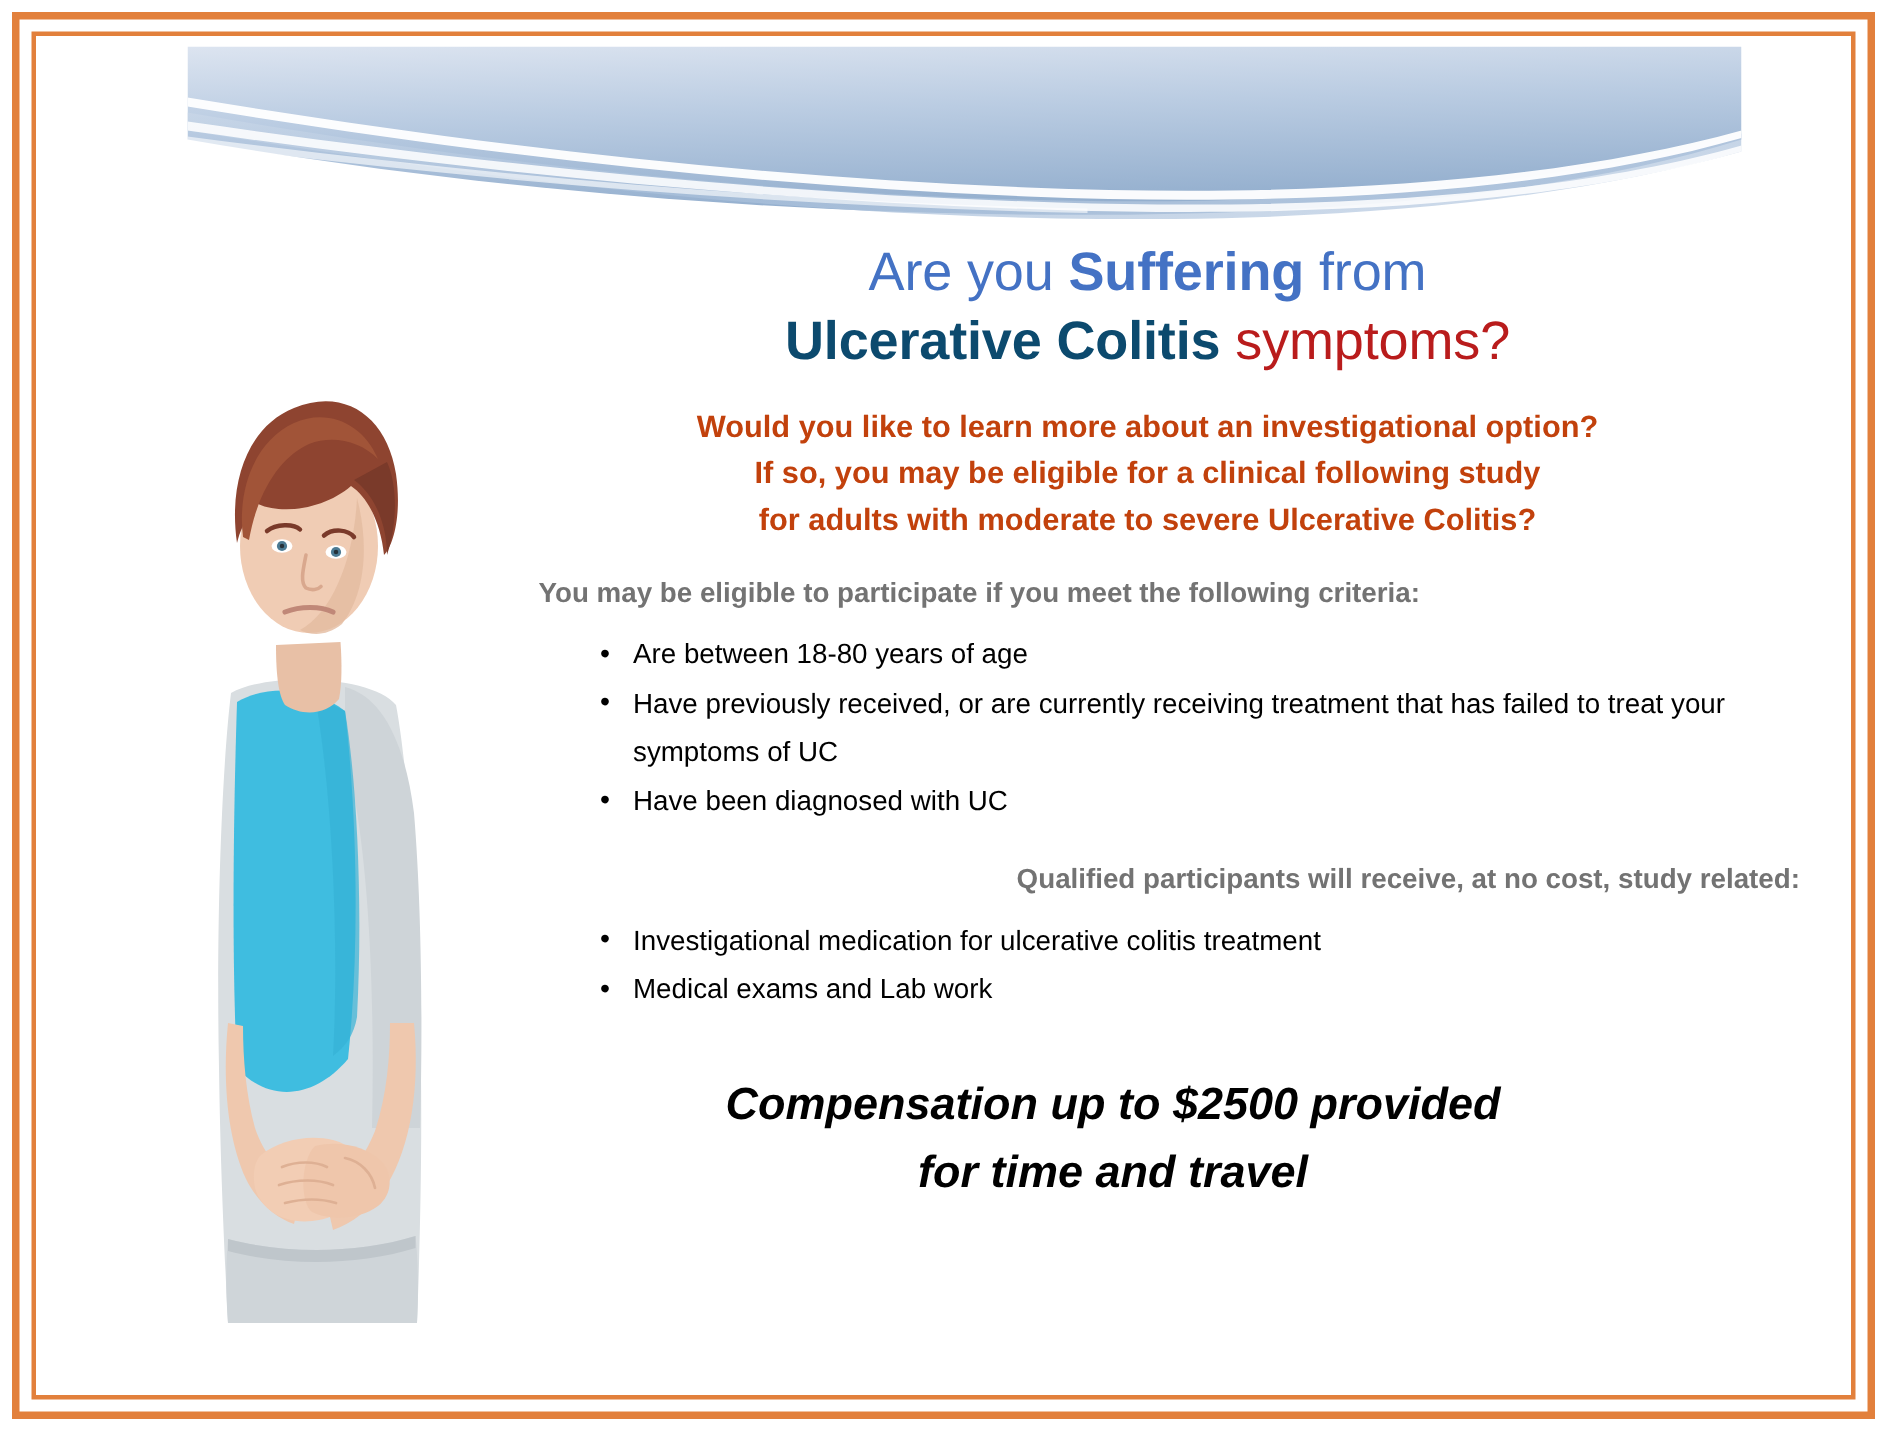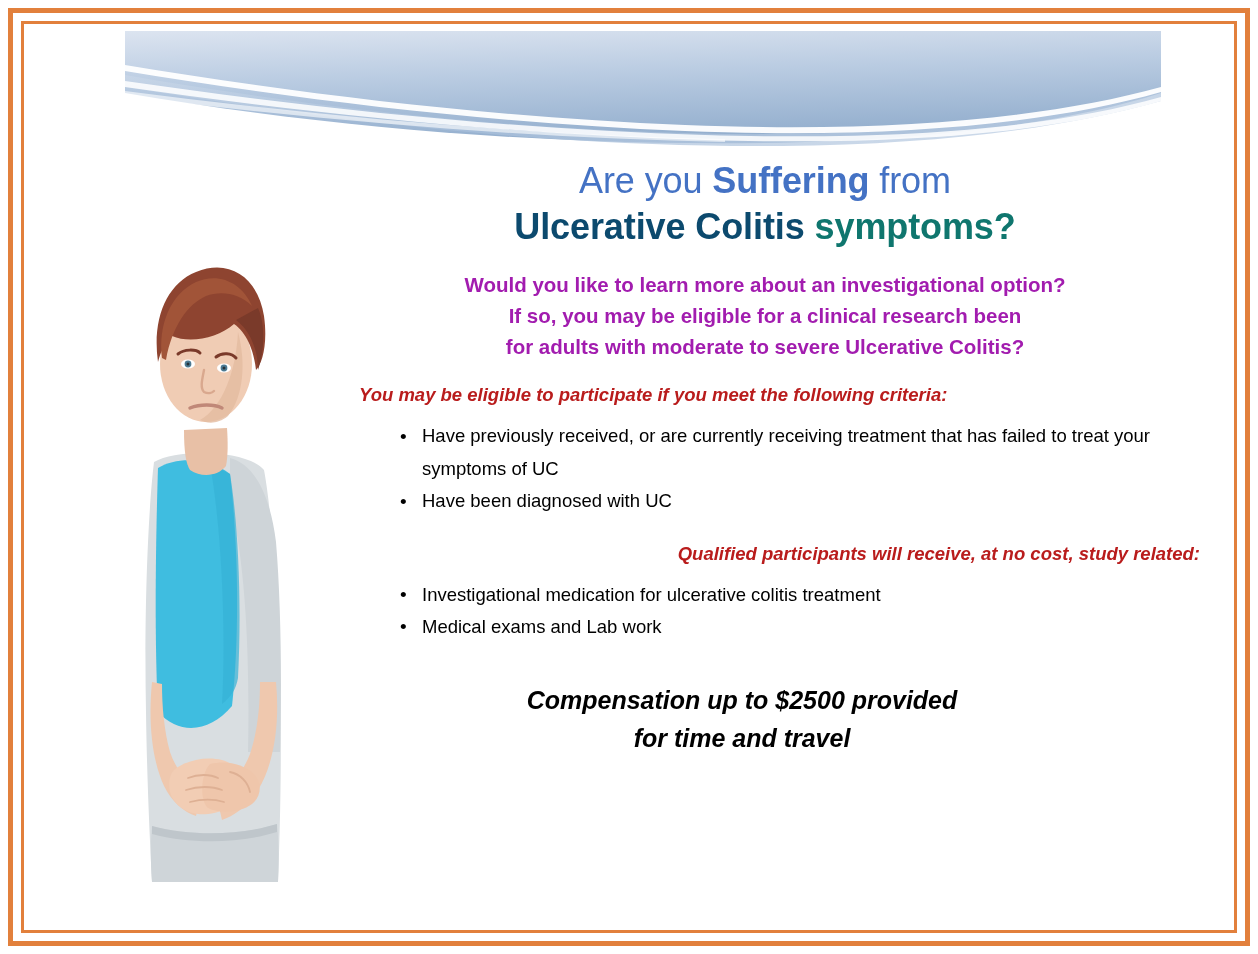--- a/index.html
+++ b/index.html
@@ -77,39 +77,38 @@
     font-size: 36px;
     line-height: 1.28;
     letter-spacing: -0.1px;
     margin: 0;
     white-space: nowrap;
   }
   .headline .line1 { display: block; font-weight: normal; }
   .headline .line2 { display: block; }
   .headline .strong { font-weight: bold; }
   .headline .orange { color: #0c4a6e; font-weight: bold; }
-  .headline .blue-bold { color: #0f766e; font-weight: bold; margin-top: 13px; }
+  .headline .blue-bold { color: #b91c1c; font-weight: normal; margin-top: 13px; }
 
   .subhead {
     text-align: center;
-    color: #a21caf;
+    color: #c2410c;
     font-weight: bold;
     font-size: 20.5px;
     line-height: 1.50;
     margin: 20px 0 0 0;
   }
   .subhead span { display: block; }
 
   .section-title {
-    color: #b91c1c;
+    color: #737373;
     font-weight: bold;
     font-size: 18.5px;
     margin: 22px 0 0 0;
     padding-left: 29px;
-    font-style: italic;
   }
   .section-title.second { padding-left: 14px; margin-top: 25px; text-align: right; }
 
   ul.criteria {
     list-style: none;
     margin: 14px 0 0 0;
     padding: 0 0 0 70px;
   }
   ul.criteria li {
     position: relative;
@@ -125,21 +124,21 @@
     top: -0.5px;
     font-size: 19px;
     line-height: 1.75;
   }
 
   .compensation {
     text-align: center;
     color: #000000;
     font-weight: bold;
     font-style: italic;
-    font-size: 25px;
+    font-size: 30px;
     line-height: 1.52;
     margin: 38px 0 0 0;
     padding-right: 46px;
   }
   .compensation span { display: block; }
 </style>
 </head>
 <body>
 
 <div class="flyer">
@@ -221,27 +220,28 @@
 
   <div class="content">
 
     <h1 class="headline">
       <span class="line1"><span>Are you </span><span class="strong">Suffering</span><span> from</span></span>
       <span class="line2"><span class="orange">Ulcerative Colitis</span><span class="blue-bold"> symptoms?</span></span>
     </h1>
 
     <div class="subhead">
       <span>Would you like to learn more about an investigational option?</span>
-      <span>If so, you may be eligible for a clinical research been</span>
+      <span>If so, you may be eligible for a clinical following study</span>
       <span>for adults with moderate to severe Ulcerative Colitis?</span>
     </div>
 
     <p class="section-title">You may be eligible to participate if you meet the following criteria:</p>
 
     <ul class="criteria">
+      <li>Are between 18-80 years of age</li>
       <li>Have previously received, or are currently receiving treatment that has failed to treat your symptoms of UC</li>
       <li>Have been diagnosed with UC</li>
     </ul>
 
     <p class="section-title second">Qualified participants will receive, at no cost, study related:</p>
 
     <ul class="criteria">
       <li>Investigational medication for ulcerative colitis treatment</li>
       <li>Medical exams and Lab work</li>
     </ul>

